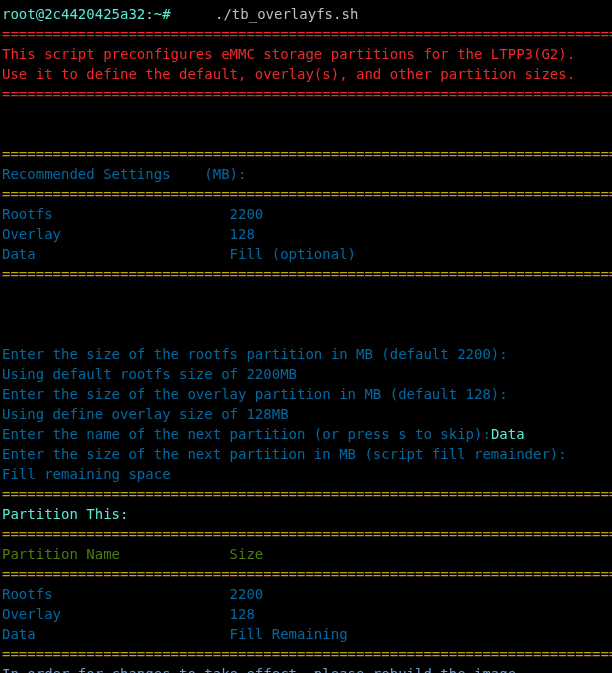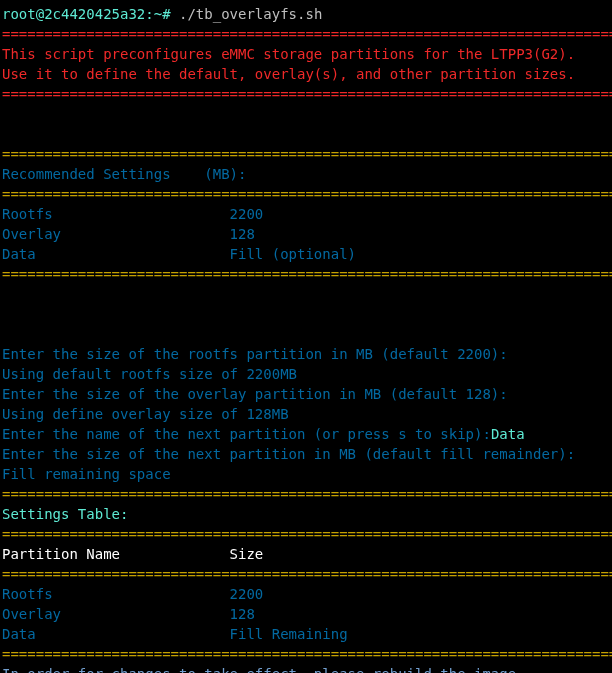--- a/index.html
+++ b/index.html
@@ -12,25 +12,25 @@
   }
   .terminal {
     font-family: "DejaVu Sans Mono", "Liberation Mono", Consolas, monospace;
     font-size: 14px;
     line-height: 20px;
     color: #ffffff;
     padding: 4px 2px;
     white-space: pre;
   }
   .c-white   { color: #5eead4; }
-  .c-gray    { color: #bfbfbf; }
+  .c-gray    { color: #bfbfbf; margin-left: 36px; }
   .c-red     { color: #ef2929; }
   .c-green   { color: #0369a1; }
   .c-yellow  { color: #c4a000; }
-  .c-blue    { color: #ffffff; }
+  .c-blue    { color: #4d7c0f; }
   .c-brblue  { color: #729fcf; }
 </style>
 </head>
 <body>
 
 <div class="terminal"><span class="c-white">root@2c4420425a32:~#</span> <span class="c-gray">./tb_overlayfs.sh</span>
 <span class="c-red">============================================================================</span>
 <span class="c-red">This script preconfigures eMMC storage partitions for the LTPP3(G2).</span>
 <span class="c-red">Use it to define the default, overlay(s), and other partition sizes.</span>
 <span class="c-red">============================================================================</span>
@@ -44,24 +44,24 @@
 <span class="c-green">Data                       </span><span class="c-green">Fill (optional)</span>
 <span class="c-yellow">============================================================================</span>
 
 
 
 <span class="c-green">Enter the size of the rootfs partition in MB (default 2200):</span>
 <span class="c-green">Using default rootfs size of 2200MB</span>
 <span class="c-green">Enter the size of the overlay partition in MB (default 128):</span>
 <span class="c-green">Using define overlay size of 128MB</span>
 <span class="c-green">Enter the name of the next partition (or press s to skip):</span><span class="c-white">Data</span>
-<span class="c-green">Enter the size of the next partition in MB (default fill remainder):</span>
+<span class="c-green">Enter the size of the next partition in MB (script fill remainder):</span>
 <span class="c-green">Fill remaining space</span>
 <span class="c-yellow">============================================================================</span>
-<span class="c-white">Settings Table:</span>
+<span class="c-white">Partition This:</span>
 <span class="c-yellow">============================================================================</span>
 <span class="c-blue">Partition Name             </span><span class="c-blue">Size</span>
 <span class="c-yellow">============================================================================</span>
 <span class="c-green">Rootfs                     </span><span class="c-green">2200</span>
 <span class="c-green">Overlay                    </span><span class="c-green">128</span>
 <span class="c-green">Data                       </span><span class="c-green">Fill Remaining</span>
 <span class="c-yellow">============================================================================</span>
 <span class="c-brblue">In order for changes to take effect, please rebuild the image.</span>
  </div>
 

